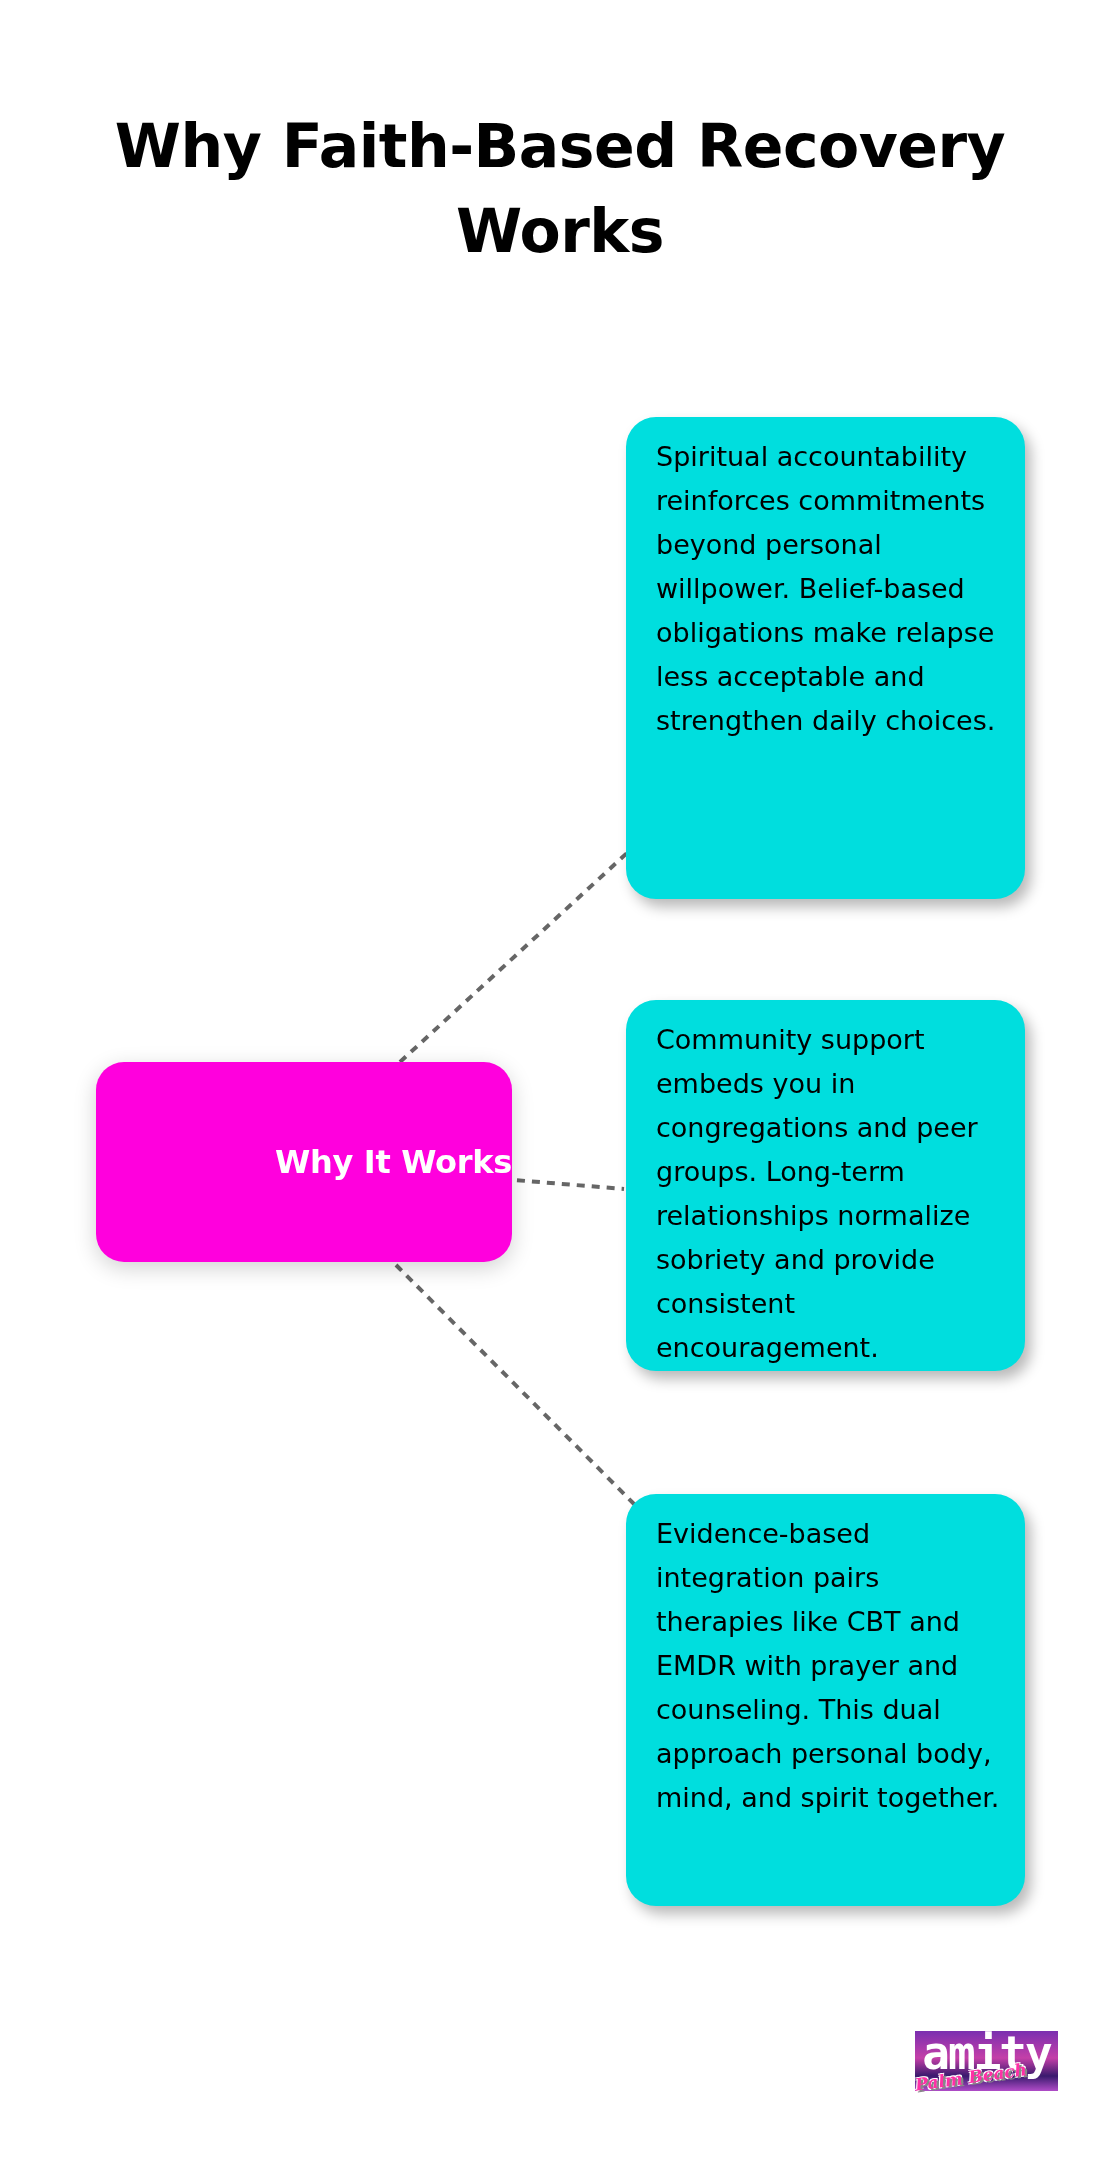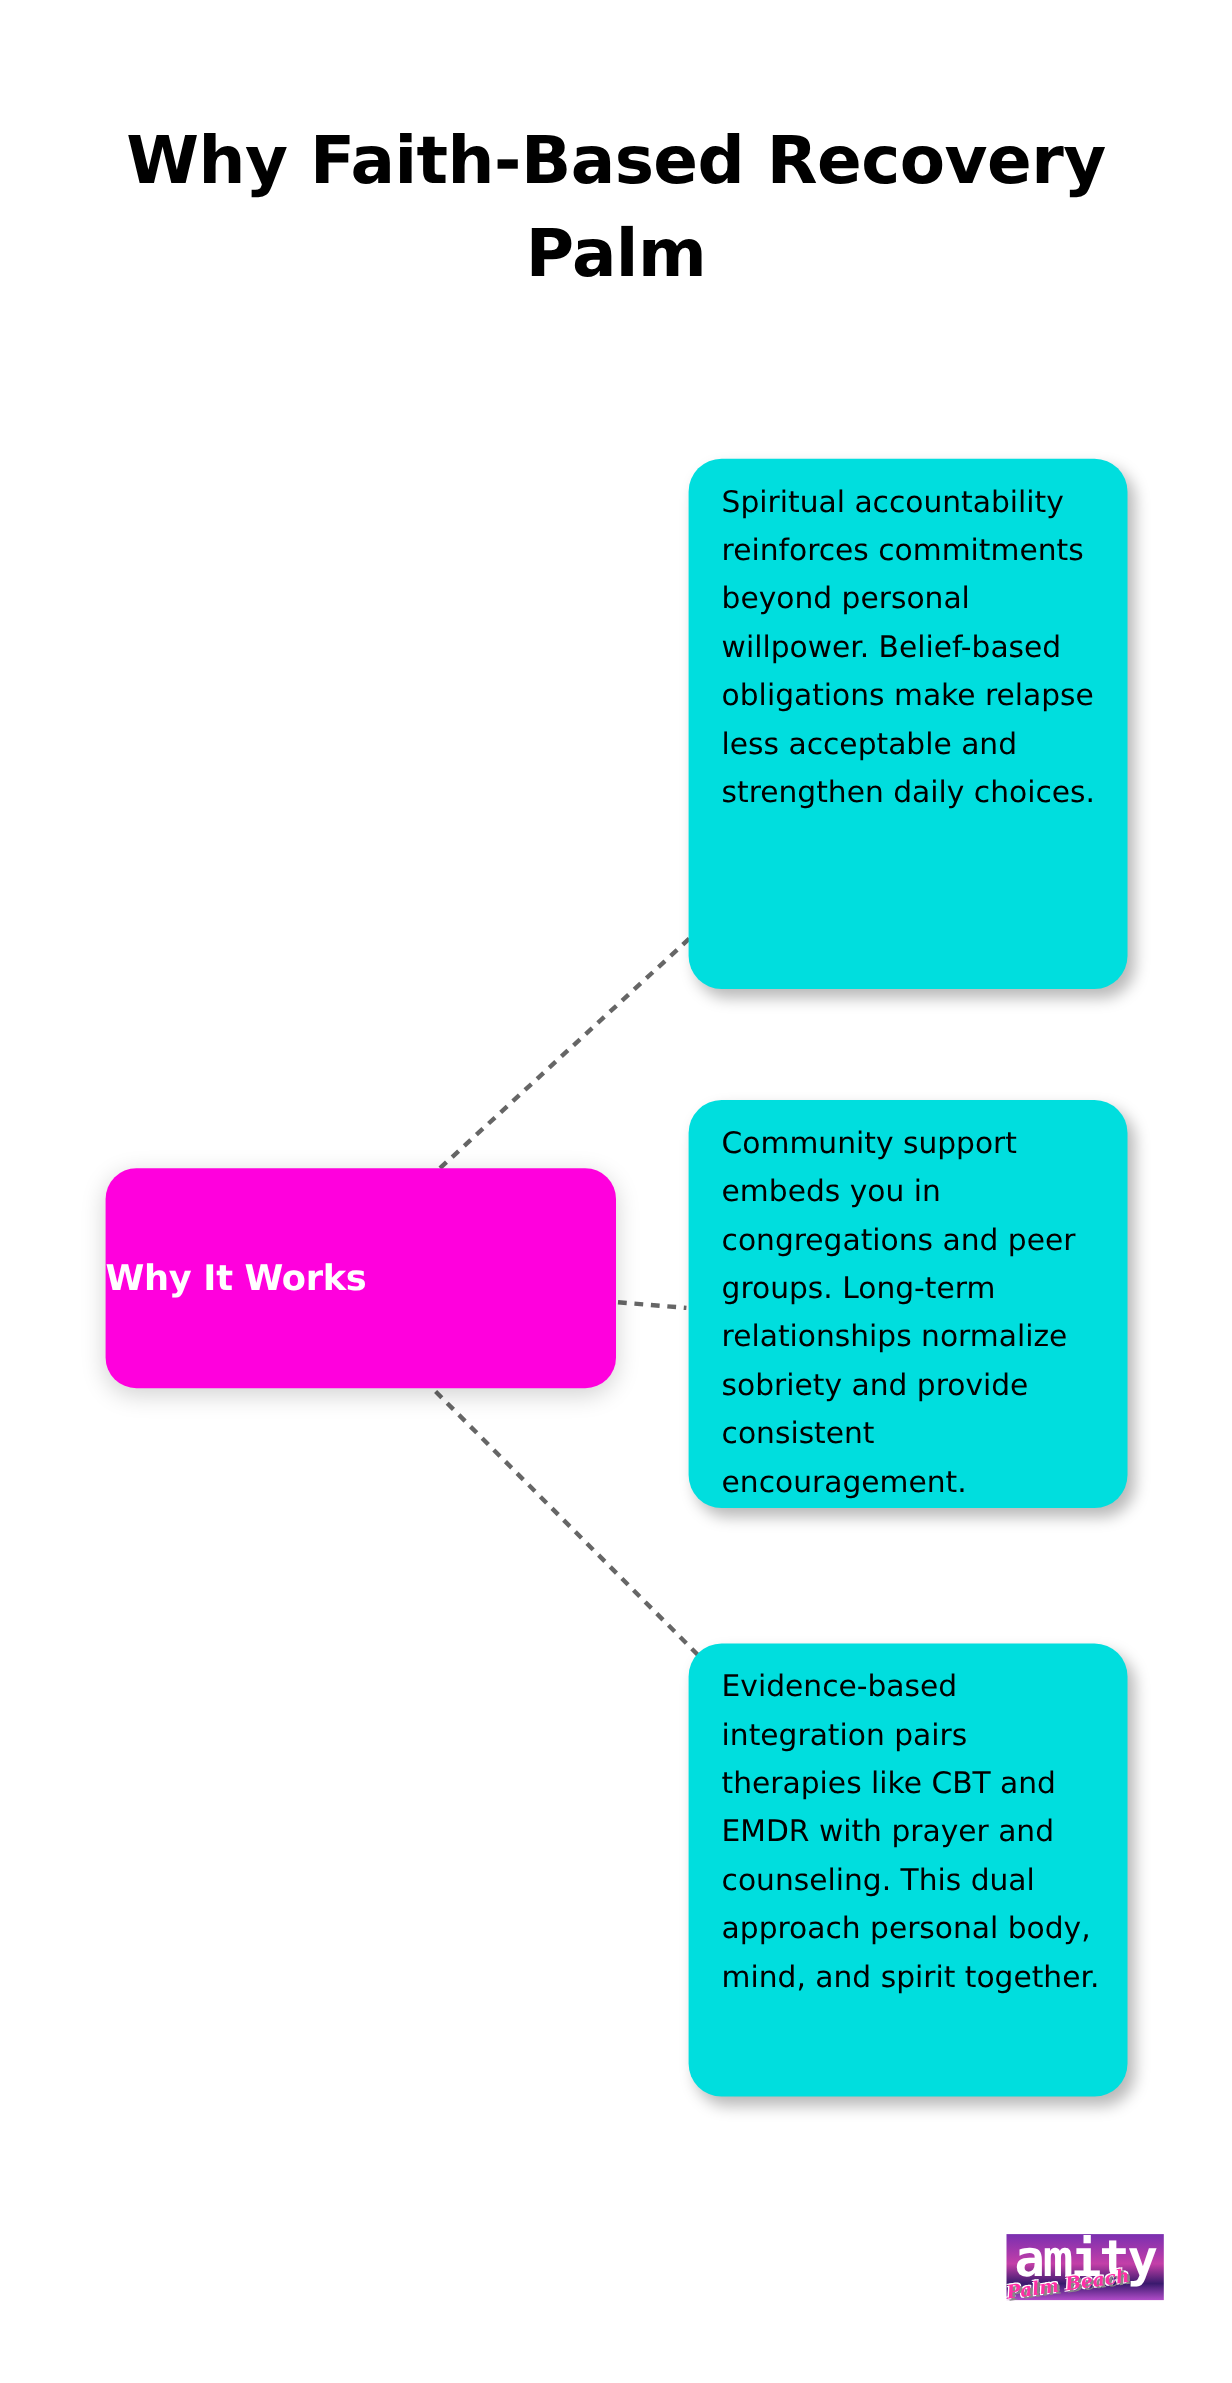--- a/index.html
+++ b/index.html
@@ -6,24 +6,24 @@
   body { width: 1120px; height: 2166px; position: relative; overflow: hidden;
          font-family: "DejaVu Sans", "Liberation Sans", sans-serif; }
   .title {
     position: absolute; left: 0; top: 104px; width: 1120px;
     text-align: center; font-weight: bold; font-size: 60px; line-height: 85px;
     color: #000000; margin: 0; letter-spacing: -0.5px;
   }
   .title span { display: block; }
   svg.connectors { position: absolute; left: 0; top: 0; width: 1120px; height: 2166px; pointer-events: none; }
   .center-node {
-    position: absolute; left: 96px; top: 1062px; width: 464px; height: 200px;
+    position: absolute; left: 96px; top: 1062px; width: 416px; height: 200px;
     border-radius: 28px; background: #ff00dd;
     box-shadow: 0 6px 22px rgba(0,0,0,0.18);
-    display: flex; align-items: center; justify-content: flex-start;
+    display: flex; align-items: center; justify-content: flex-end;
   }
   .center-node span { color: #ffffff; font-weight: bold; font-size: 32px; letter-spacing: -0.3px; }
   .card {
     position: absolute; left: 626px; width: 399px; box-sizing: border-box;
     background: #00dede; border-radius: 30px;
     box-shadow: 6px 8px 14px rgba(0,0,0,0.28);
     padding: 18px 22px 20px 30px;
     color: #000000; font-size: 27px; line-height: 44px;
   }
   .card p { margin: 0; }
@@ -48,21 +48,21 @@
     font-size: 17px; color: #ff2fa6;
     text-shadow: 2px 2px 0 #888, -1px -1px 0 #fff, 1px -1px 0 #fff, -1px 1px 0 #fff;
     transform: rotate(-8deg);
   }
 </style>
 </head>
 <body>
 
 <h1 class="title">
   <span>Why Faith-Based Recovery</span>
-  <span>Palm</span>
+  <span>Works</span>
 </h1>
 
 <svg class="connectors" viewBox="0 0 1120 2166">
   <line x1="400" y1="1062" x2="627" y2="853" stroke="#666666" stroke-width="4" stroke-dasharray="8 7"></line>
   <line x1="502" y1="1179" x2="624" y2="1189" stroke="#666666" stroke-width="4" stroke-dasharray="8 7"></line>
   <line x1="396" y1="1265" x2="640" y2="1510" stroke="#666666" stroke-width="4" stroke-dasharray="8 7"></line>
 </svg>
 
 <div class="center-node">
   <span>Why It Works</span>

